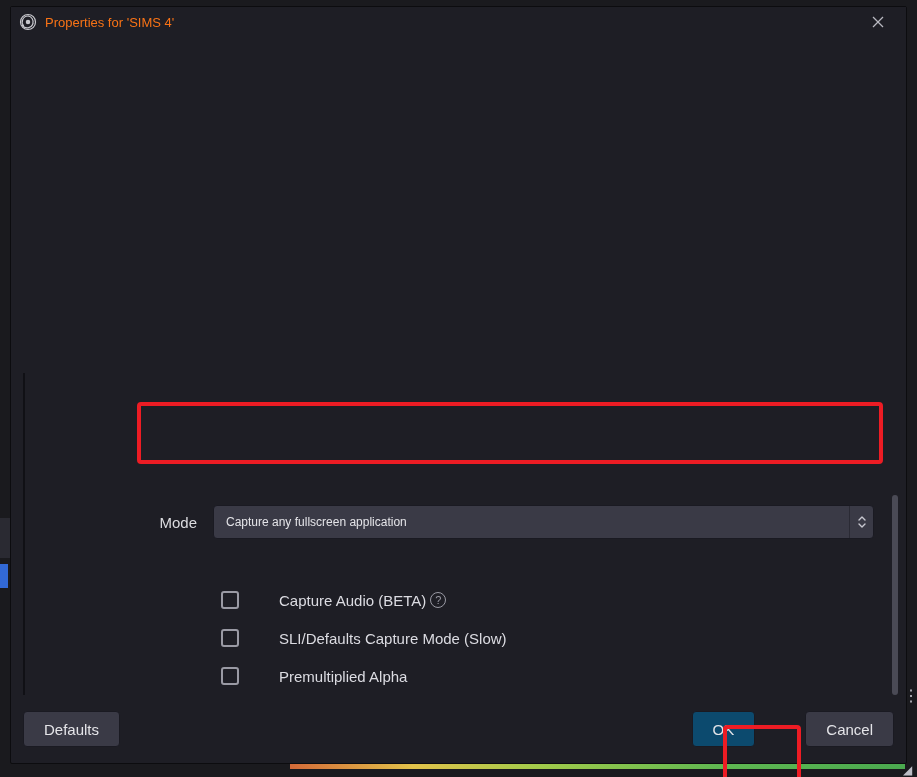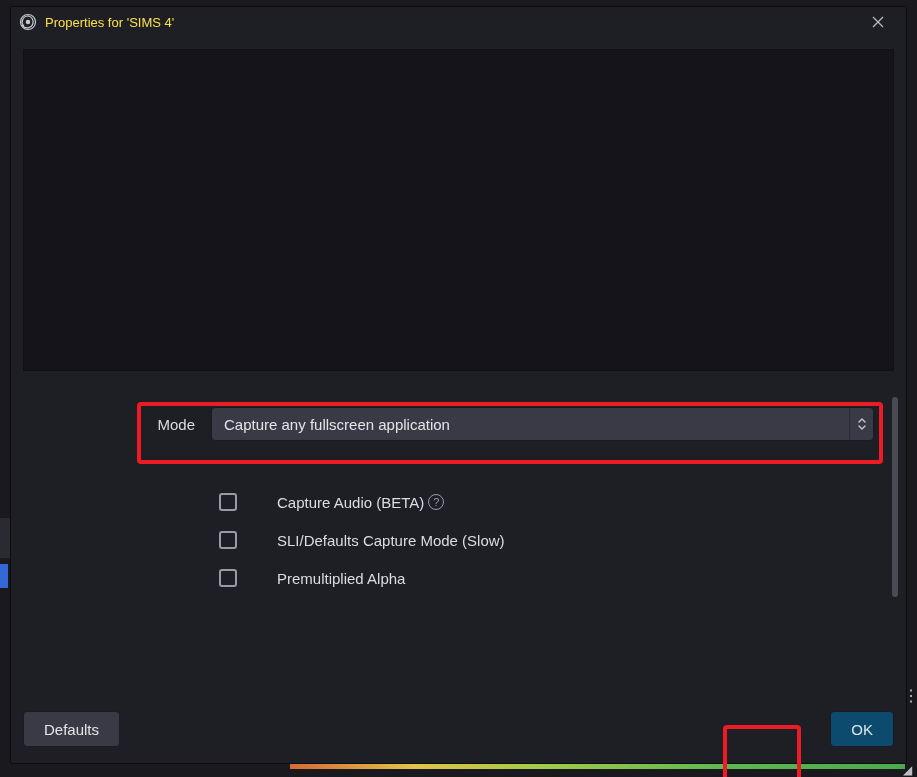--- a/index.html
+++ b/index.html
@@ -68,37 +68,38 @@
       align-items: center;
       padding: 0 8px;
       background: #1e1e25;
     }
     .app-icon {
       width: 18px; height: 18px;
       margin-right: 8px;
     }
     .titlebar-text {
       flex: 1;
-      color: #fde047;
+      color: #f97316;
       font-size: 13px;
     }
     .close-btn {
       width: 40px; height: 30px;
       display: flex; align-items: center; justify-content: center;
       color: #b8b8c0;
       cursor: pointer;
     }
     .close-btn svg { width: 12px; height: 12px; }
     
     .body-area {
       flex: 1;
       padding: 12px;
       display: flex;
-      flex-direction: column;
+      flex-direction: row;
       position: relative;
+      align-items: flex-end;
     }
     
     .preview-pane {
       height: 322px;
       background: #14141a;
       border: 1px solid #101015;
     }
     
     .settings-scroll {
       position: relative;
@@ -162,21 +163,21 @@
       border-radius: 4px;
       display: flex;
       align-items: center;
       overflow: hidden;
       margin-right: 12px;
     }
     .combo-text {
       flex: 1;
       padding: 0 12px;
       color: #e4e4e8;
-      font-size: 15px;
+      font-size: 12px;
     }
     .combo-arrows {
       width: 24px;
       height: 100%;
       border-left: 1px solid #2a2a34;
       display: flex;
       align-items: center;
       justify-content: center;
       color: #c8c8d0;
     }
@@ -321,15 +322,16 @@
     </div>
 
     <div class="highlight-box highlight-mode"></div>
     <div class="highlight-box highlight-ok"></div>
   </div>
 
   <div class="button-bar">
     <div class="btn defaults">Defaults</div>
     <div class="spacer"></div>
     <div class="btn ok">OK</div>
+    <div class="btn cancel">Cancel</div>
   </div>
 
 </div>
 
 </body></html>

